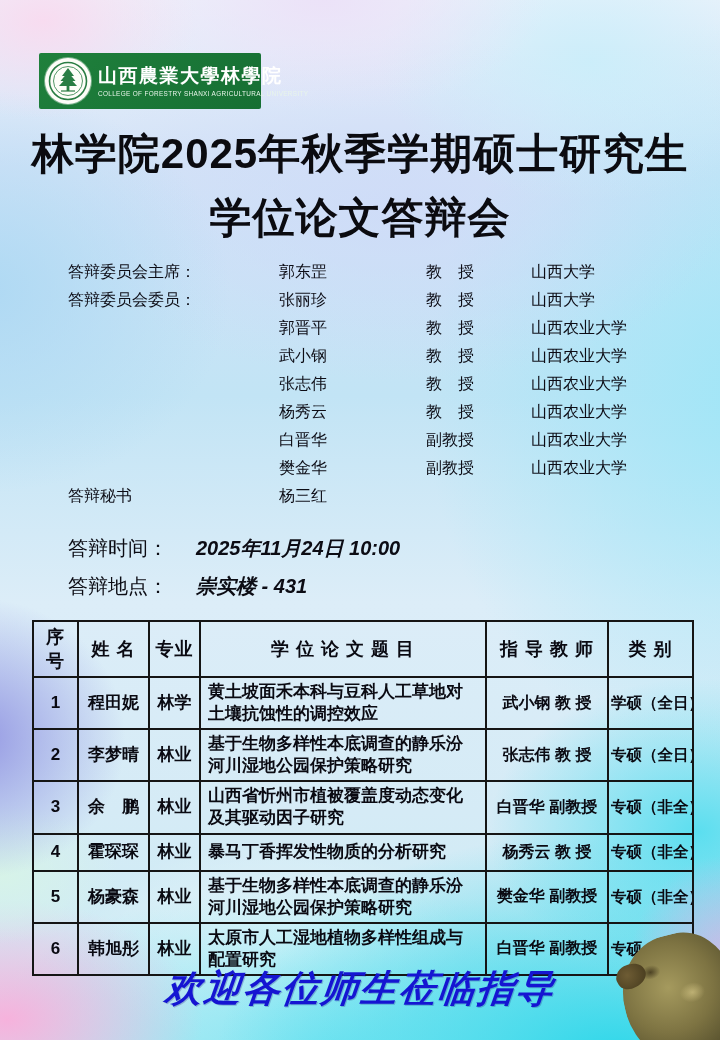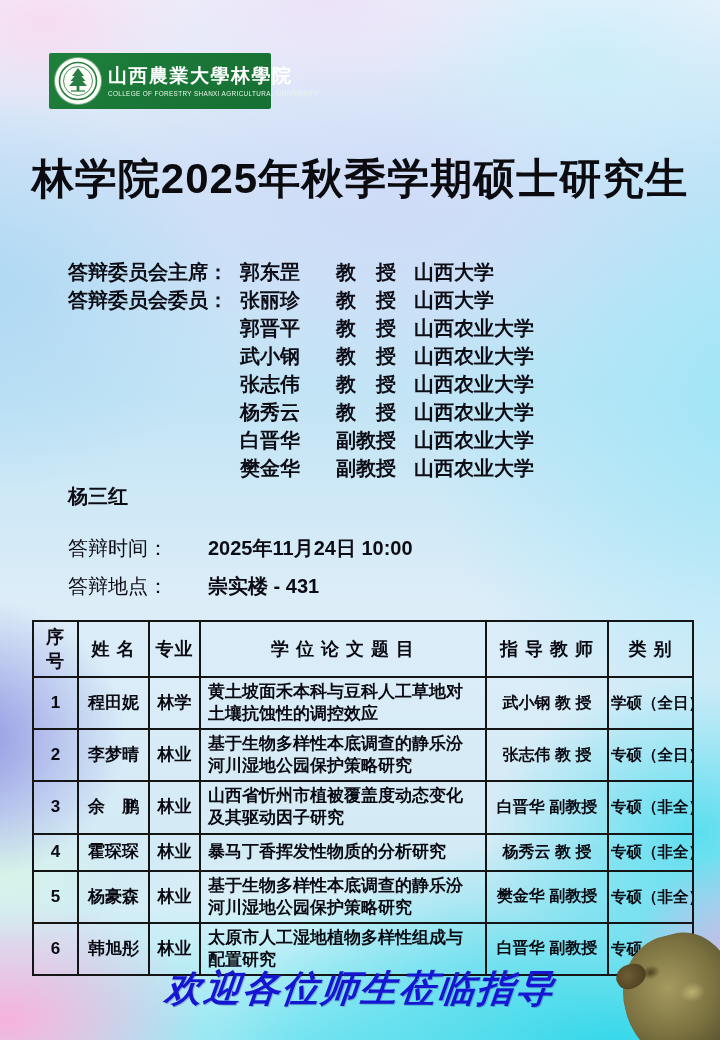--- a/index.html
+++ b/index.html
@@ -17,46 +17,46 @@
       radial-gradient(170px 100px at 0% 84%, rgba(215,244,231,.95), rgba(215,244,231,0) 70%),
       radial-gradient(280px 170px at 1% 98%, rgba(249,175,219,.95), rgba(249,175,219,0) 70%),
       radial-gradient(140px 160px at 101% 93%, rgba(242,168,226,.75), rgba(242,168,226,0) 70%),
       radial-gradient(300px 220px at 97% 80%, rgba(70,220,238,.85), rgba(70,220,238,0) 70%),
       radial-gradient(560px 320px at 86% 102%, rgba(38,214,233,.97), rgba(38,214,233,0) 72%),
       radial-gradient(500px 230px at 45% 101%, rgba(118,229,242,.85), rgba(118,229,242,0) 72%),
       radial-gradient(280px 150px at 38% 91%, rgba(255,255,255,.45), rgba(255,255,255,0) 70%),
       linear-gradient(180deg,#ecf2fb 0%,#d3e3f7 16%,#c2e4f5 38%,#dcedf8 58%,#d5ebf6 78%,#c9ecf4 100%);}
 
   
-  .logo{position:absolute;left:49px;top:53px;width:222px;height:56px;background:linear-gradient(135deg,#1f803c,#166f33);
+  .logo{position:absolute;left:39px;top:53px;width:222px;height:56px;background:linear-gradient(135deg,#1f803c,#166f33);
     display:flex;align-items:center;gap:7px;padding:0 6px;box-sizing:border-box;border-radius:2px;}
   .seal{width:46px;height:46px;border-radius:50%;background:#fdfdf8;flex:0 0 auto;
     display:flex;align-items:center;justify-content:center;box-shadow:0 0 0 1px rgba(255,255,255,.4);}
   .logo-txt{display:flex;flex-direction:column;justify-content:center;min-width:0;}
   .logo-cn{color:#ffffff;font-size:19px;font-weight:700;letter-spacing:1.5px;white-space:nowrap;line-height:1.2;
     font-family:"Liberation Serif","DejaVu Serif",serif;}
   .logo-en{color:#e8f5ea;font-size:6.4px;letter-spacing:.35px;white-space:nowrap;margin-top:2px;}
 
   
   .title{position:absolute;left:0;top:122px;width:720px;text-align:center;
-    font-size:42px;font-weight:900;line-height:1.52;letter-spacing:1px;color:#0b0b10;margin-top:25px;}
+    font-size:42px;font-weight:900;line-height:1.52;letter-spacing:1px;color:#0b0b10;}
 
   
   .committee{position:absolute;left:68px;top:258px;width:600px;}
-  .c-row{display:flex;height:28px;line-height:28px;font-size:20px;font-weight:700;color:#0d0d16;white-space:nowrap;}
+  .c-row{display:flex;height:28px;line-height:28px;font-size:16px;font-weight:400;color:#0d0d16;white-space:nowrap;gap:39px;}
   .c-label{width:172px;flex:0 0 auto;}
   .c-name{width:80px;flex:0 0 auto;}
   .c-title{width:76px;flex:0 0 auto;margin-left:0;text-align:right;}
   .c-org{margin-left:18px;}
 
   
   .info{position:absolute;left:68px;top:533px;}
   .i-row{display:flex;height:30px;line-height:30px;font-size:20px;margin-bottom:8px;white-space:nowrap;}
   .i-label{font-weight:400;width:118px;}
-  .i-value{font-weight:700;margin-left:22px;}
+  .i-value{font-weight:700;margin-left:10px;font-style:italic;}
 
   
   table{position:absolute;left:32px;top:620px;width:660px;border-collapse:collapse;table-layout:fixed;
     font-size:17px;font-weight:700;color:#0a0a12;border-radius:9px;}
   th,td{border:2px solid #151515;padding:3px 4px;text-align:center;vertical-align:middle;
     overflow:hidden;}
   th{font-size:18px;height:36px;letter-spacing:1px;}
   td{line-height:1.3;}
   td.c-ttl{text-align:left;padding-left:7px;padding-right:18px;}
   td.c-adv{font-size:16px;white-space:nowrap;}
@@ -97,20 +97,21 @@
       </svg>
     </div>
     <div class="logo-txt">
       <div class="logo-cn">山西農業大學林學院</div>
       <div class="logo-en">COLLEGE OF FORESTRY SHANXI AGRICULTURAL UNIVERSITY</div>
     </div>
   </div>
 
   <div class="title">
     <div>林学院2025年秋季学期硕士研究生</div>
+    <div>学位论文答辩会</div>
   </div>
 
   <div class="committee">
     <div class="c-row">
       <span class="c-label">答辩委员会主席：</span>
       <span class="c-name">郭东罡</span>
       <span class="c-title">教　授</span>
       <span class="c-org">山西大学</span>
     </div>
     <div class="c-row">
@@ -149,20 +150,21 @@
       <span class="c-title">副教授</span>
       <span class="c-org">山西农业大学</span>
     </div>
     <div class="c-row">
       <span class="c-label"></span>
       <span class="c-name">樊金华</span>
       <span class="c-title">副教授</span>
       <span class="c-org">山西农业大学</span>
     </div>
     <div class="c-row">
+      <span class="c-label">答辩秘书</span>
       <span class="c-name">杨三红</span>
       <span class="c-title"></span>
       <span class="c-org"></span>
     </div>
   </div>
 
   <div class="info">
     <div class="i-row">
       <span class="i-label">答辩时间：</span>
       <span class="i-value">2025年11月24日 10:00</span>

